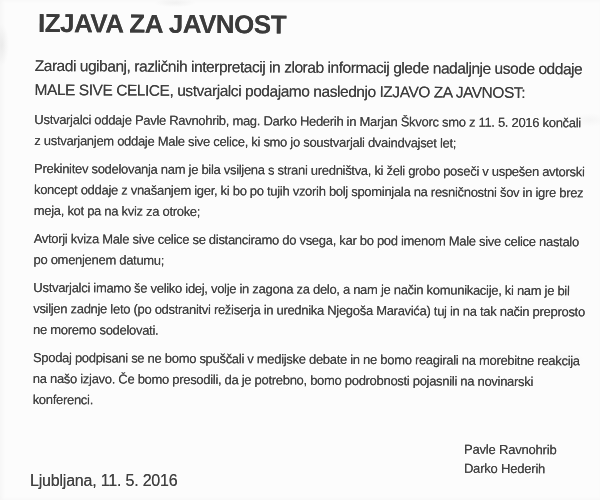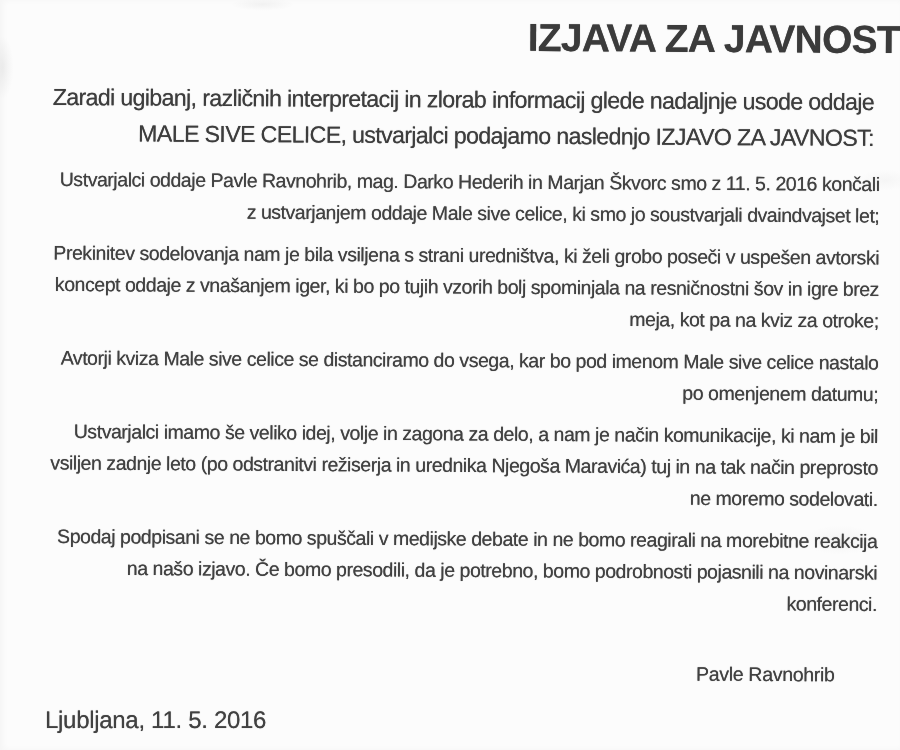--- a/index.html
+++ b/index.html
@@ -14,21 +14,20 @@
     overflow: hidden;
     background:
       radial-gradient(ellipse 10px 30px at 2px 45px, rgba(120,120,120,0.10), transparent 70%),
       radial-gradient(ellipse 30px 6px at 175px 3px, rgba(120,120,120,0.08), transparent 70%),
       radial-gradient(ellipse 35px 14px at 560px 360px, rgba(120,120,120,0.06), transparent 70%),
       radial-gradient(ellipse 25px 10px at 590px 120px, rgba(120,120,120,0.05), transparent 70%),
       #fcfcfc;
     font-family: "Liberation Sans", "DejaVu Sans", sans-serif;
     color: #3f3f3f;
     box-shadow: inset 2px 0 4px rgba(0,0,0,0.03);
-    text-align: right;
   }
   
   .content {
     position: absolute;
     left: 0; top: 0;
     width: 600px;
     transform: rotate(0.35deg);
     transform-origin: 40px 20px;
     text-shadow: 0 0 0.45px rgba(63,63,63,0.85);
   }
@@ -95,14 +94,15 @@
 
     <p class="body-par">Ustvarjalci imamo še veliko idej, volje in zagona za delo, a nam je način komunikacije, ki nam je bil vsiljen zadnje leto (po odstranitvi režiserja in urednika Njegoša Maravića) tuj in na tak način preprosto ne moremo sodelovati.</p>
 
     <p class="body-par">Spodaj podpisani se ne bomo spuščali v medijske debate in ne bomo reagirali na morebitne reakcija na našo izjavo. Če bomo presodili, da je potrebno, bomo podrobnosti pojasnili na novinarski konferenci.</p>
   </div>
 
   <div class="place-date">Ljubljana, 11. 5. 2016</div>
 
   <div class="signatories">
     <div>Pavle Ravnohrib</div>
+    <div>Darko Hederih</div>
   </div>
 </div>
 
 </body></html>

